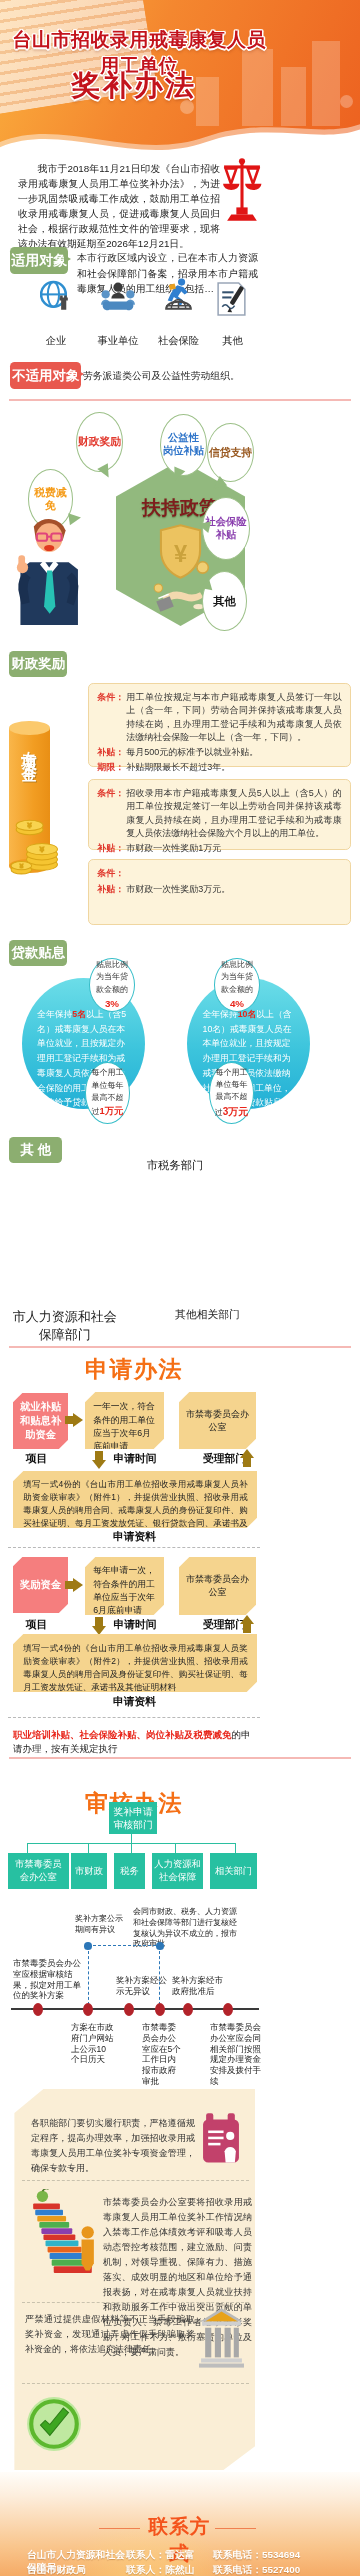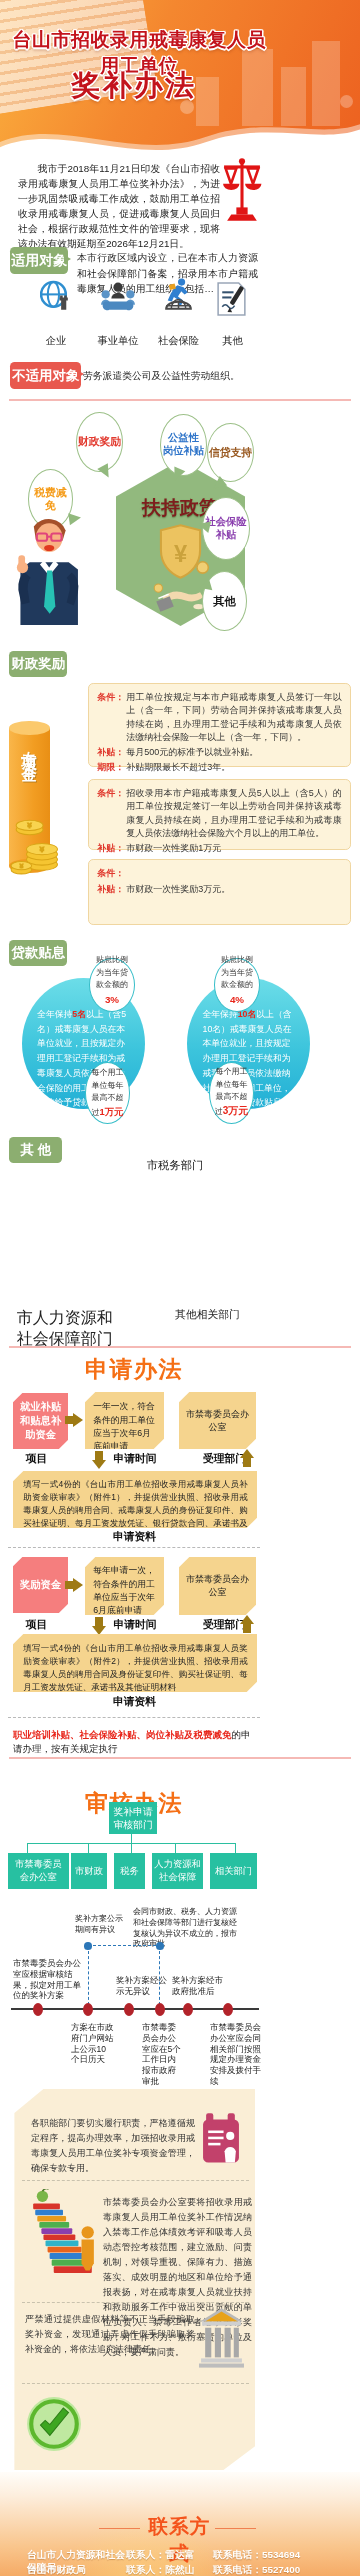--- a/index.html
+++ b/index.html
@@ -31,21 +31,21 @@
     clip-path:polygon(50% 0,100% 22%,100% 78%,50% 100%,0 78%,0 22%);}
   .bubble{background:#fff;border:1.5px solid #9cc088;border-radius:50%;display:flex;flex-direction:column;align-items:center;justify-content:center;font-weight:bold;text-align:center;line-height:1.25;}
   .conn{width:0;height:0;position:absolute;}
   
   .cream{background:var(--c-cream_bg);border:1px solid var(--c-cream_border);border-radius:5.2px;padding:6.7px 8.2px;box-sizing:border-box;}
   .crow{display:flex;font-size:9px;line-height:13.4px;}
   .ckey{color:var(--c-key_red);font-weight:bold;flex:0 0 29px;}
   .cval{color:#333;text-align:justify;}
   
   .big-ell{border-radius:50%;background:linear-gradient(180deg,#6cdde8 0%,#3cc4dc 55%,#22afd5 100%);color:#fff;}
-  .sm-circ{background:#fff;border:1.5px solid #35bdc8;border-radius:50%;display:flex;align-items:flex-end;justify-content:center;text-align:center;font-size:8px;color:#333;line-height:1.55;padding:4.1px;box-sizing:border-box;}
+  .sm-circ{background:#fff;border:1.5px solid #35bdc8;border-radius:50%;display:flex;align-items:center;justify-content:center;text-align:center;font-size:8px;color:#333;line-height:1.55;padding:4.1px;box-sizing:border-box;}
   .redhl{color:#e8251a;font-weight:bold;}
   
   .tanbox{background:var(--c-tan);clip-path:polygon(10.3px 0,100% 0,100% calc(100% - 10.3px),calc(100% - 10.3px) 100%,0 100%,0 10.3px);box-sizing:border-box;}
   .redbox{background:var(--c-flow_red);clip-path:polygon(9.3px 0,100% 0,100% calc(100% - 9.3px),calc(100% - 9.3px) 100%,0 100%,0 9.3px);color:#fff;font-weight:bold;}
   .flowlab{font-weight:bold;font-size:10.8px;color:#111;text-align:center;}
   .ar{position:absolute;display:flex;align-items:center;}
   .arv{position:absolute;display:flex;flex-direction:column;align-items:center;}
   .stem-h{width:8.2px;height:8.2px;background:var(--c-gold);}
   .head-r{width:0;height:0;border:7.2px solid transparent;border-left:10.3px solid var(--c-gold);border-right:0;}
   .stem-v{width:7.7px;height:9.3px;background:var(--c-gold);}
@@ -334,21 +334,21 @@
   <div class="s" style="left:151px;top:1176px;width:109px;height:128px;background:var(--c-tri_pink);clip-path:polygon(50% 0,100% 100%,0 100%);z-index:2;"></div>
   <svg class="s" style="left:183px;top:1208px;z-index:3;" width="44" height="48" viewBox="0 0 86 94">
     <g fill="#fff">
       <path d="M20,94 v-40 h-10 l16,-22 l16,22 h-10 v40 z"></path>
       <path d="M60,94 v-28 h-9 l14,-20 l14,20 h-9 v28 z"></path>
       <path d="M43,30 v-12 h-8 l12,-16 l12,16 h-8 v12 z" opacity=".9"></path>
     </g>
   </svg>
   <div class="s" style="left:162px;top:1257px;width:88px;font-size:8px;line-height:11.3px;color:#fff;text-align:center;z-index:3;">应当根据各自职责做好招收录用戒毒康复人员用工单位的奖补工作。</div>
 
-  <div class="s txt ctr" style="left:9.3px;top:1308px;width:111px;font-size:16px;">市人力资源和社会保障部门</div>
+  <div class="s txt ctr" style="left:9.3px;top:1308px;width:111px;font-size:13px;">市人力资源和社会保障部门</div>
   <div class="s txt ctr" style="left:169px;top:1308px;width:77px;font-size:10.8px;">其他相关部门</div>
 
   <div class="s pink-div" style="left:9.3px;top:1346px;width:342px;"></div>
 
   <div class="s sec-title" style="left:0;top:1354px;width:268px;">申请办法</div>
 
   <div class="s redbox ctr" style="left:13px;top:1393px;width:47px;height:56px;font-size:10.3px;line-height:14px;padding:0 4.1px;">就业补贴和贴息补助资金</div>
   <div class="ar" style="left:65px;top:1413px;">
       <span class="stem-h"></span>
       <span class="head-r"></span>

